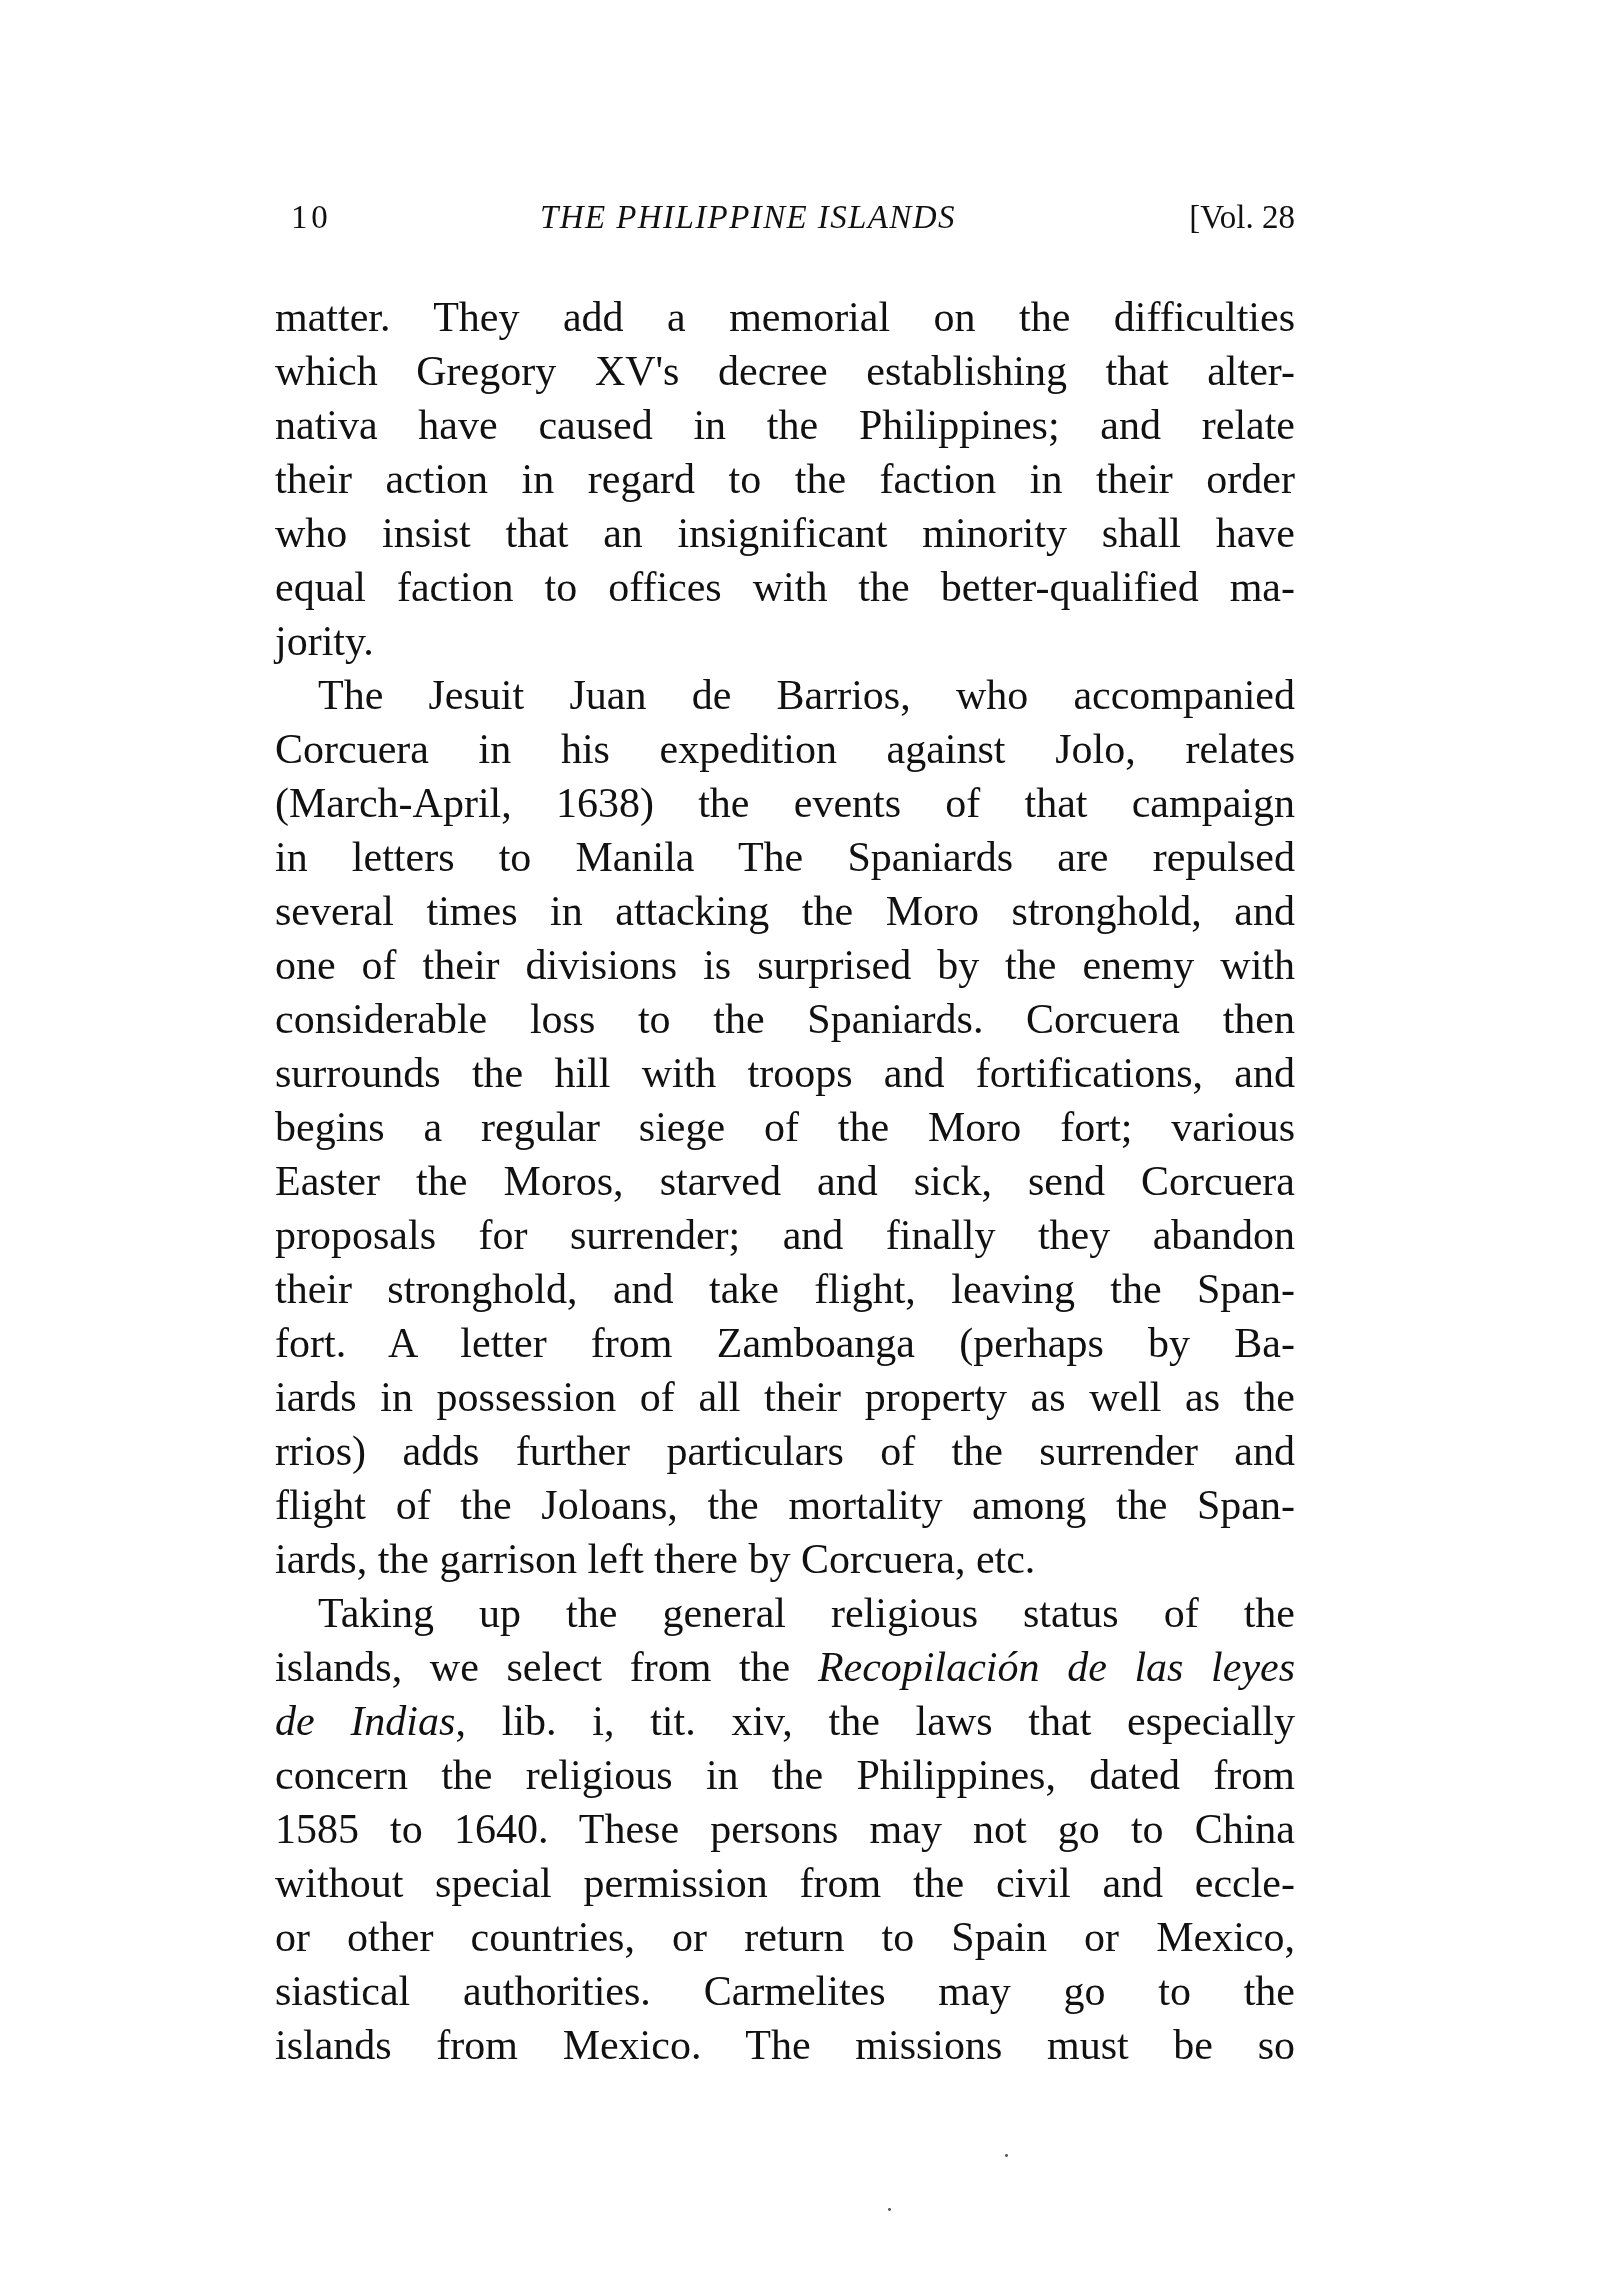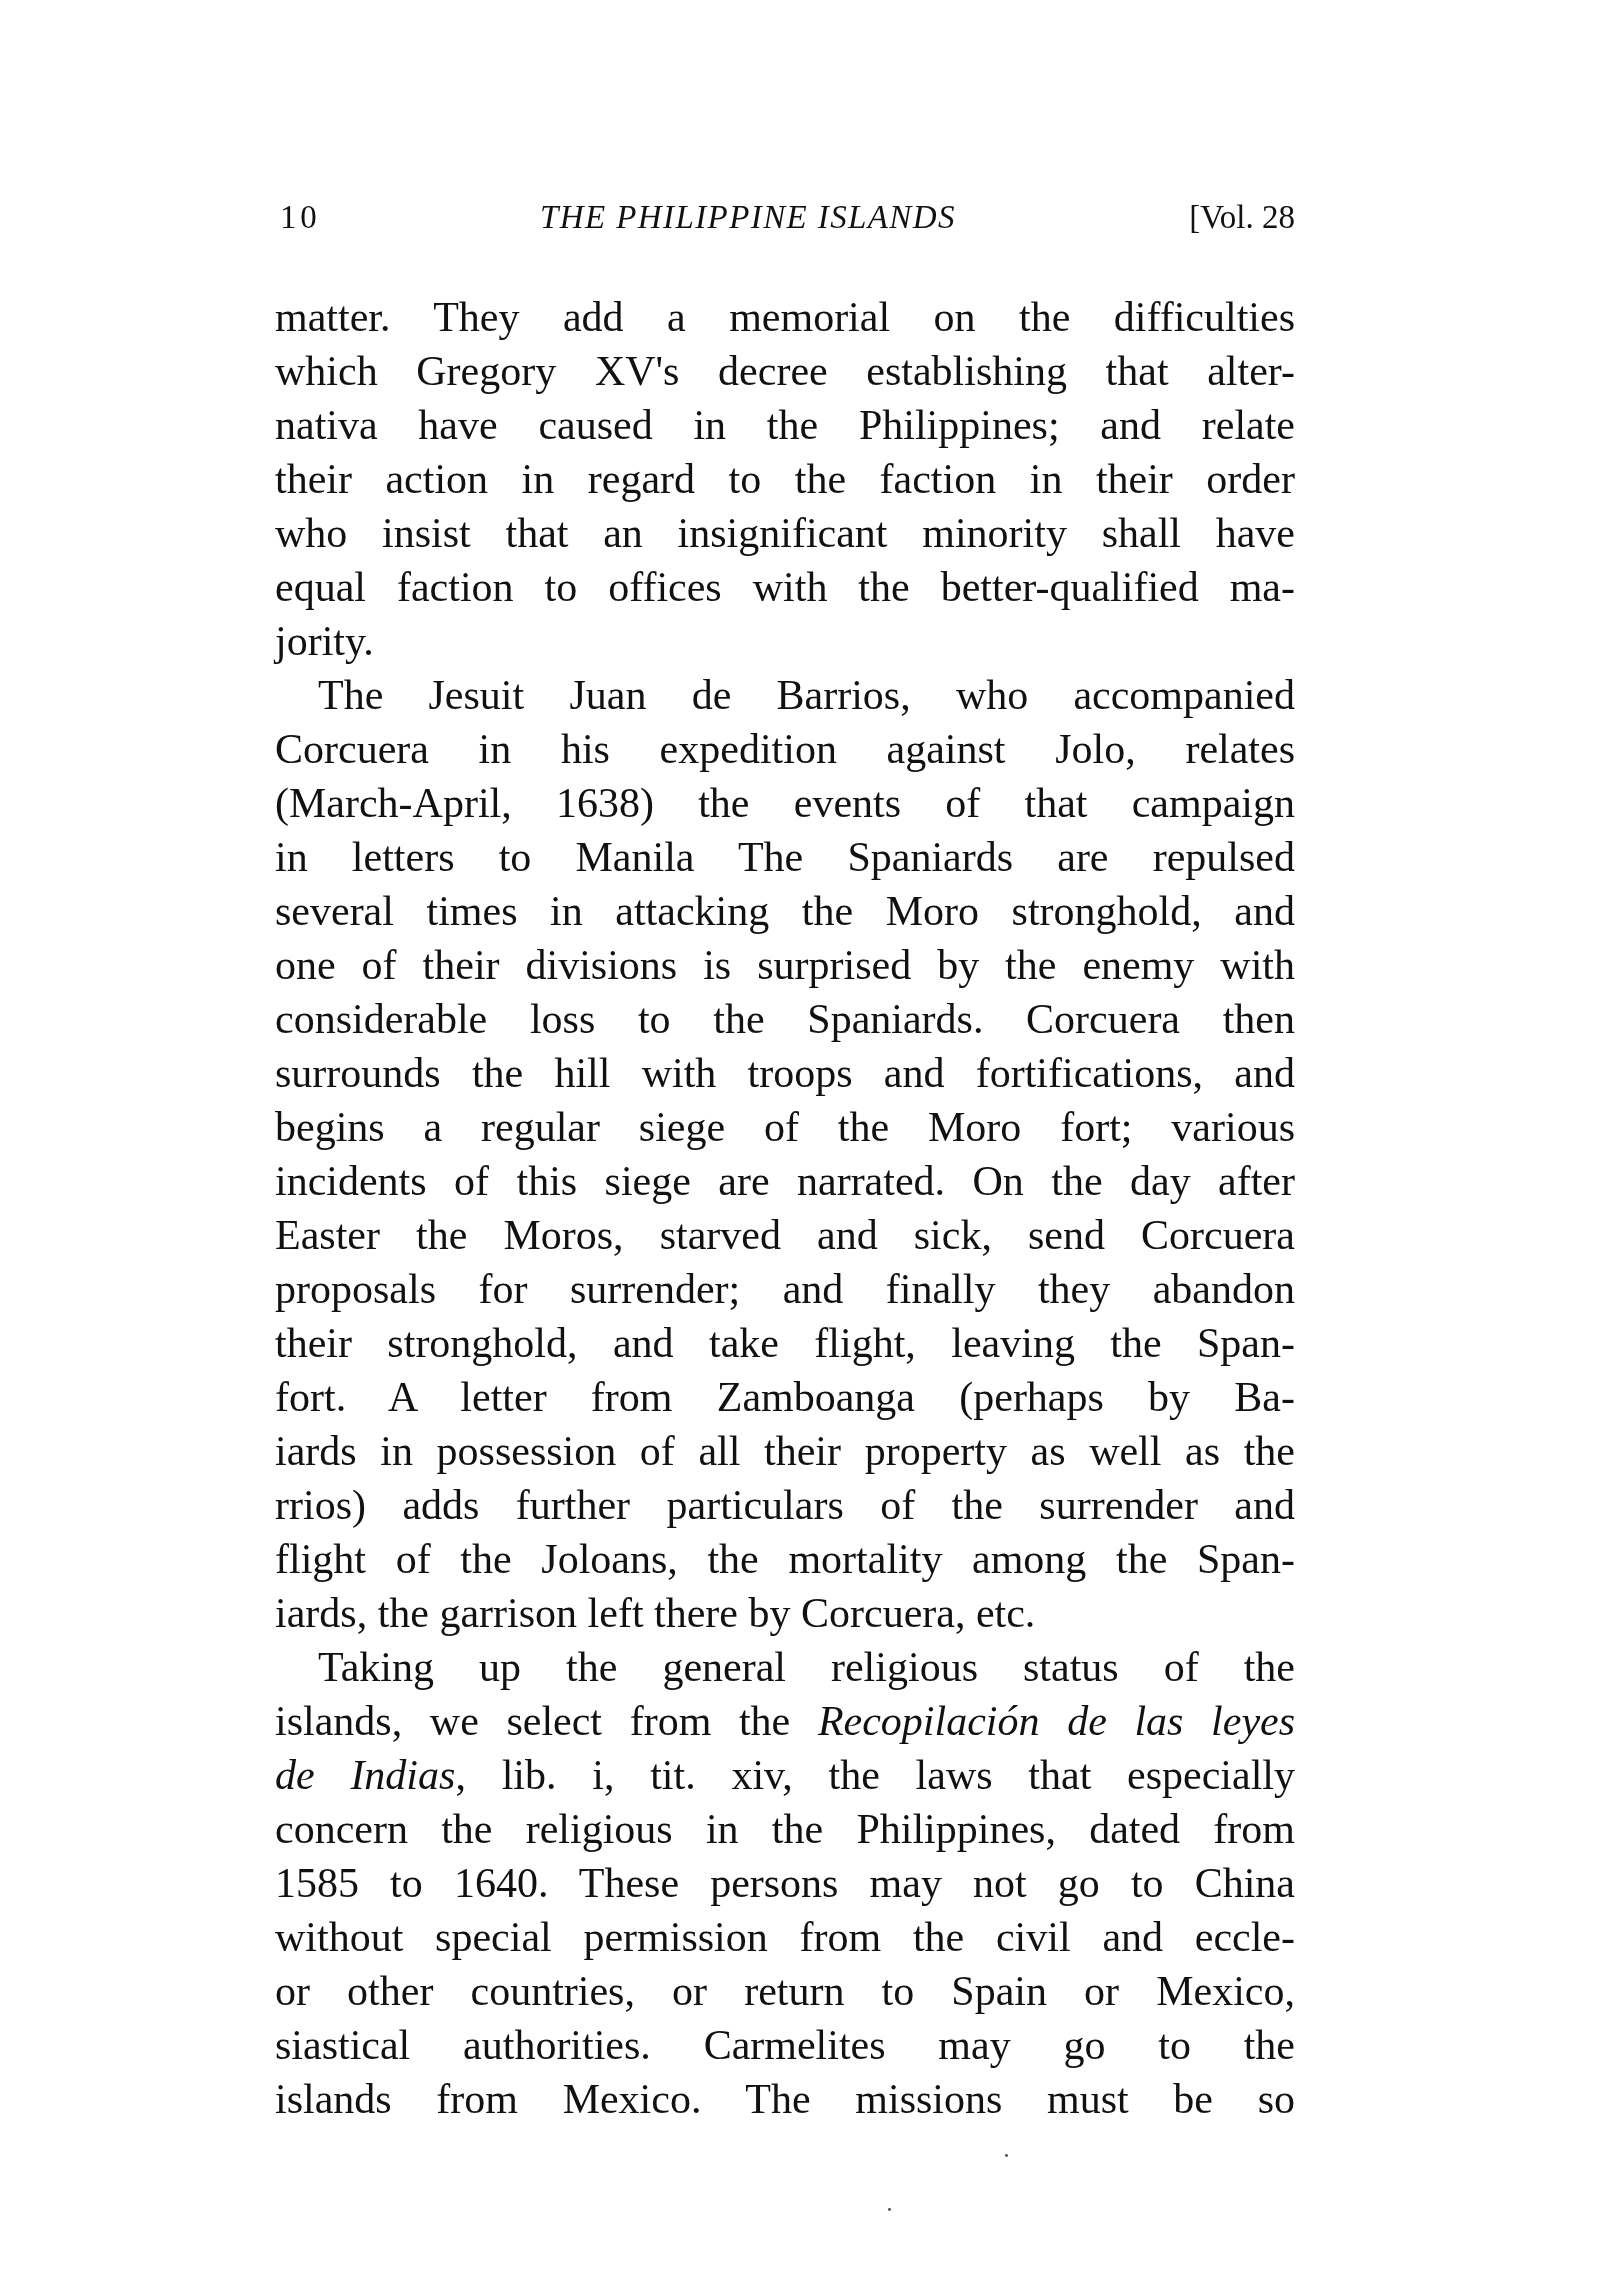--- a/index.html
+++ b/index.html
@@ -1,19 +1,19 @@
 <!DOCTYPE html>
 <html style="font-size:15px"><head>
 <meta charset="utf-8">
 <style>
   html, body { margin: 0; padding: 0; background: #ffffff; }
   body { width: 1622px; height: 2285px; position: relative; overflow: hidden; }
   .page { position: absolute; left: 275px; top: 0; width: 1020px; color: #111; font-family: "Liberation Serif", "DejaVu Serif", serif; }
   .running-head { position: absolute; top: 199px; left: 0; width: 1020px; height: 46px; font-size: 33px; }
-  .running-head .folio { position: absolute; left: 5px; top: 0; letter-spacing: 3.7px; font-family: Liberation Serif, serif; }
+  .running-head .folio { position: absolute; left: 16px; top: 0; letter-spacing: 3.7px; font-family: Liberation Serif, serif; }
   .running-head .title { position: absolute; left: 0; width: 1020px; text-align: center; top: 0; letter-spacing: 1.4px; margin-left: -37px; font-style: italic; }
   .running-head .vol { position: absolute; right: 0; top: 0; }
   .body { position: absolute; top: 290px; left: 0; width: 1020px; }
   .line { display: block; height: 54px; line-height: 54px; font-size: 42px; white-space: nowrap; text-align: justify; text-align-last: justify; }
   .line.last { text-align-last: left; }
   .line.indent { padding-left: 43px; }
   i { font-style: italic; }
   .speck { position: absolute; width: 2.8px; height: 2.8px; background: #555; border-radius: 50%; }
 </style>
 </head>
@@ -38,21 +38,20 @@
 
     <span class="line indent">The Jesuit Juan de Barrios, who accompanied</span>
     <span class="line">Corcuera in his expedition against Jolo, relates</span>
     <span class="line">(March-April, 1638) the events of that campaign</span>
     <span class="line">in letters to Manila  The Spaniards are repulsed</span>
     <span class="line">several times in attacking the Moro stronghold, and</span>
     <span class="line">one of their divisions is surprised by the enemy with</span>
     <span class="line">considerable loss to the Spaniards.  Corcuera then</span>
     <span class="line">surrounds the hill with troops and fortifications, and</span>
     <span class="line">begins a regular siege of the Moro fort; various</span>
-    <span class="line">incidents of this siege are narrated.  On the day after</span>
     <span class="line">Easter the Moros, starved and sick, send Corcuera</span>
     <span class="line">proposals for surrender; and finally they abandon</span>
     <span class="line">their stronghold, and take flight, leaving the Span-</span>
     <span class="line">fort.  A letter from Zamboanga (perhaps by Ba-</span>
     <span class="line">iards in possession of all their property as well as the</span>
     <span class="line">rrios) adds further particulars of the surrender and</span>
     <span class="line">flight of the Joloans, the mortality among the Span-</span>
     <span class="line last">iards, the garrison left there by Corcuera, etc.</span>
 
     <span class="line indent">Taking up the general religious status of the</span>

